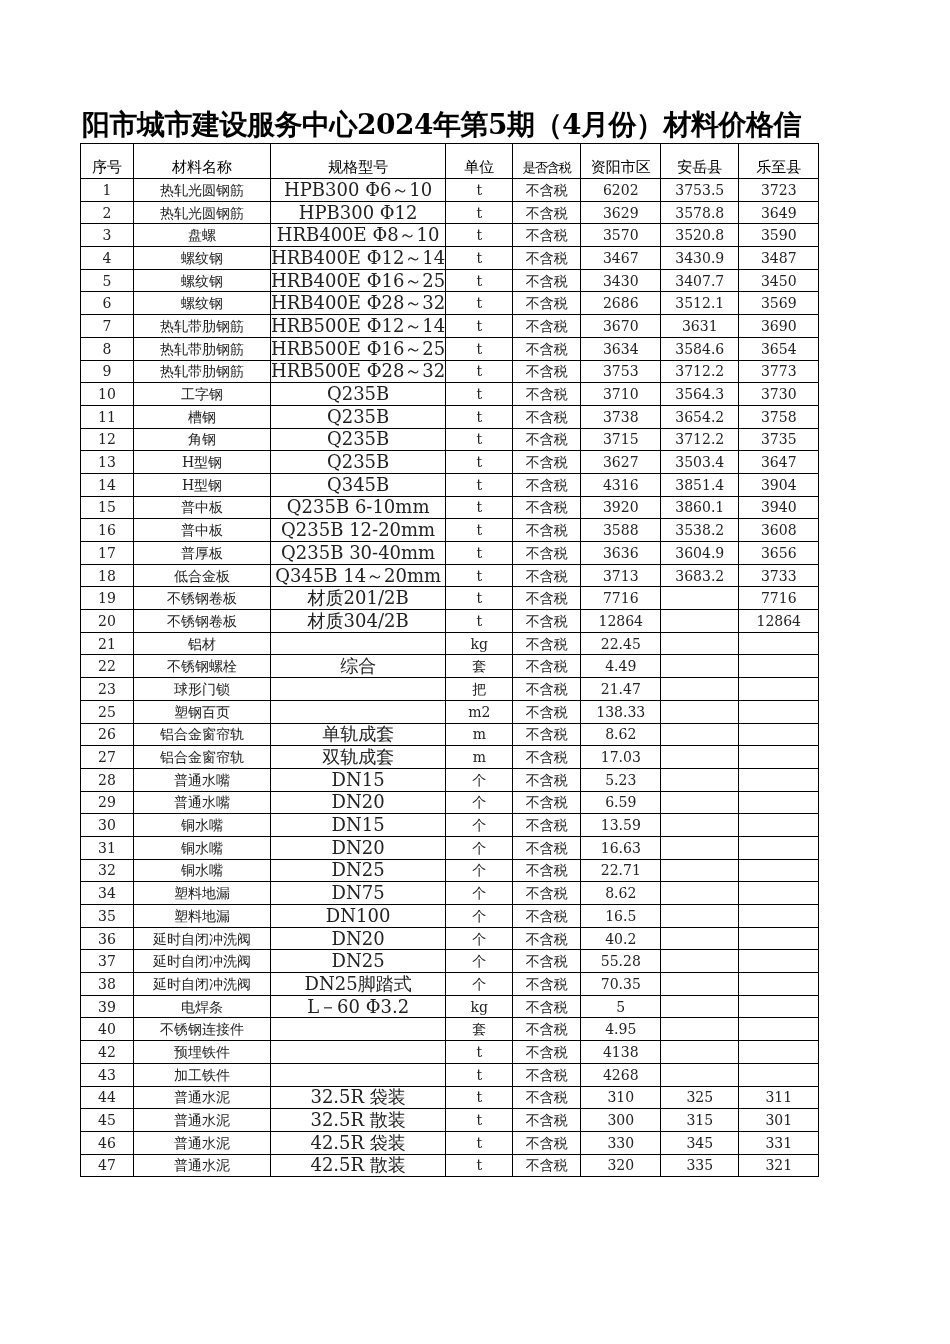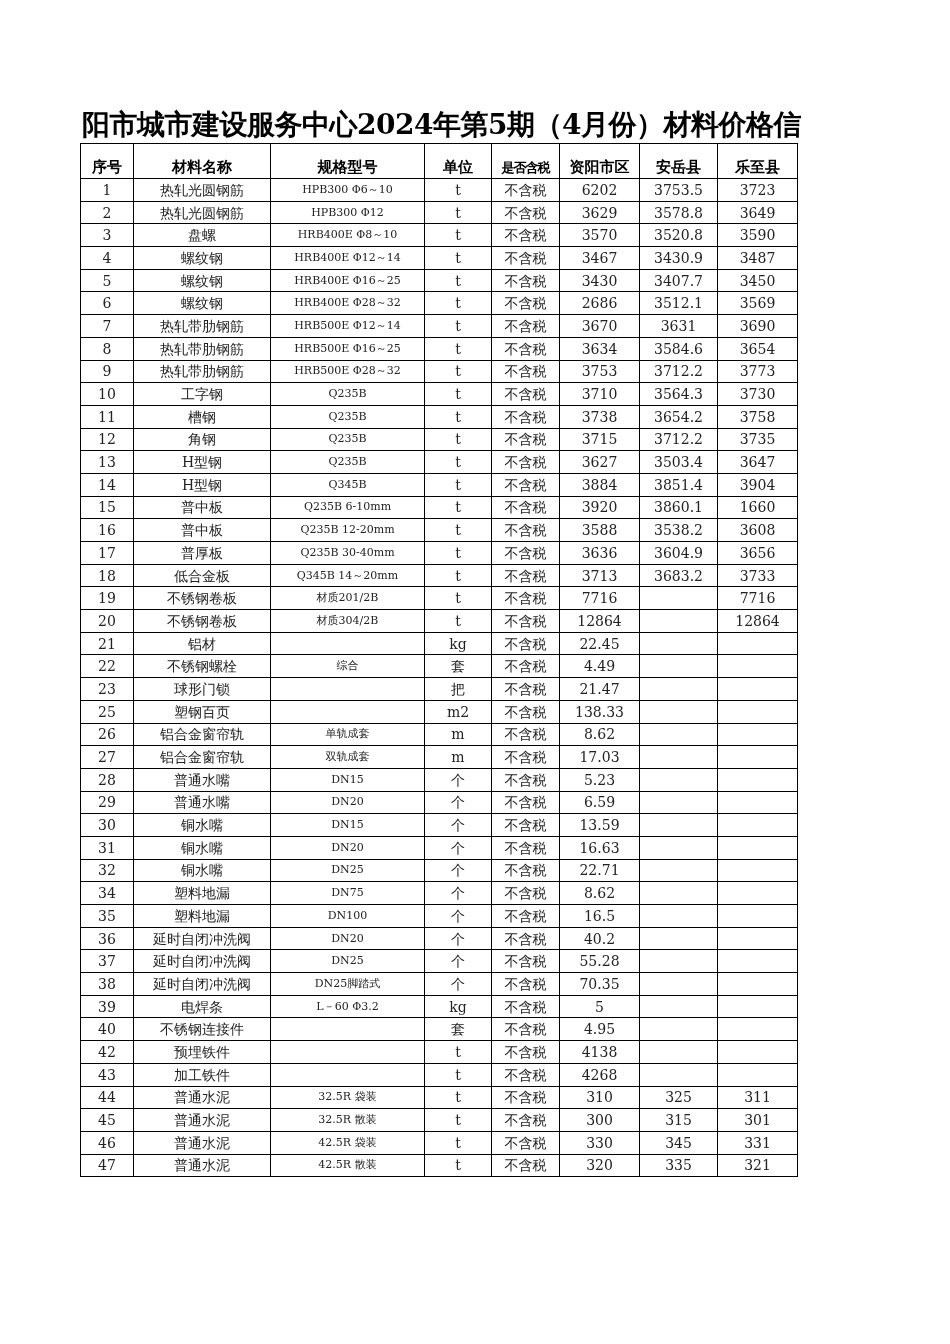--- a/index.html
+++ b/index.html
@@ -7,24 +7,24 @@
          font-family: "DejaVu Serif", "Liberation Serif", serif; color: #000; }
   .title { position: absolute; left: 82px; top: 106px; width: 760px; height: 38px;
            overflow: hidden; white-space: nowrap;
            font-family: "DejaVu Serif", "Liberation Serif", serif;
            font-weight: bold; font-size: 28px; line-height: 38px; letter-spacing: -0.5px; }
   table.grid { position: absolute; left: 80px; top: 143px; border-collapse: collapse;
                table-layout: fixed; }
   table.grid th, table.grid td { border: 1px solid #000; padding: 0; text-align: center;
                white-space: nowrap; overflow: hidden; }
   table.grid th { height: 33px; font-family: "DejaVu Sans", "Liberation Sans", sans-serif;
-                  font-weight: bold; font-size: 15px; vertical-align: bottom; padding-bottom: 1px; }
+                  font-weight: normal; font-size: 15px; vertical-align: bottom; padding-bottom: 1px; }
   table.grid td { height: 21.7px; font-size: 14px; line-height: 20px;
                   font-family: "DejaVu Serif", "Liberation Serif", serif; color: #222; }
-  table.grid td.c-spec { font-size: 11px; margin-top: 40px; }
+  table.grid td.c-spec { font-size: 18px; margin-top: 40px; }
   table.grid th.c-tax { letter-spacing: -1px; font-size: 13px; }
   table.grid { border: 1.5px solid #000; }
 </style>
 </head>
 <body>
 
 <div class="title">阳市城市建设服务中心2024年第5期（4月份）材料价格信</div>
 
 <table class="grid">
   <colgroup>
@@ -179,33 +179,33 @@
         <td>3627</td>
         <td>3503.4</td>
         <td>3647</td>
       </tr>
       <tr>
         <td>14</td>
         <td>H型钢</td>
         <td class="c-spec">Q345B</td>
         <td>t</td>
         <td>不含税</td>
-        <td>3884</td>
+        <td>4316</td>
         <td>3851.4</td>
         <td>3904</td>
       </tr>
       <tr>
         <td>15</td>
         <td>普中板</td>
         <td class="c-spec">Q235B 6-10mm</td>
         <td>t</td>
         <td>不含税</td>
         <td>3920</td>
         <td>3860.1</td>
-        <td>1660</td>
+        <td>3940</td>
       </tr>
       <tr>
         <td>16</td>
         <td>普中板</td>
         <td class="c-spec">Q235B 12-20mm</td>
         <td>t</td>
         <td>不含税</td>
         <td>3588</td>
         <td>3538.2</td>
         <td>3608</td>

